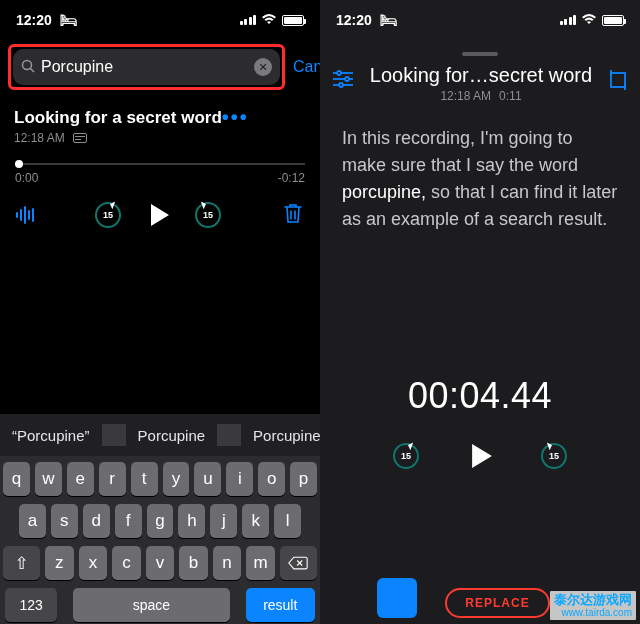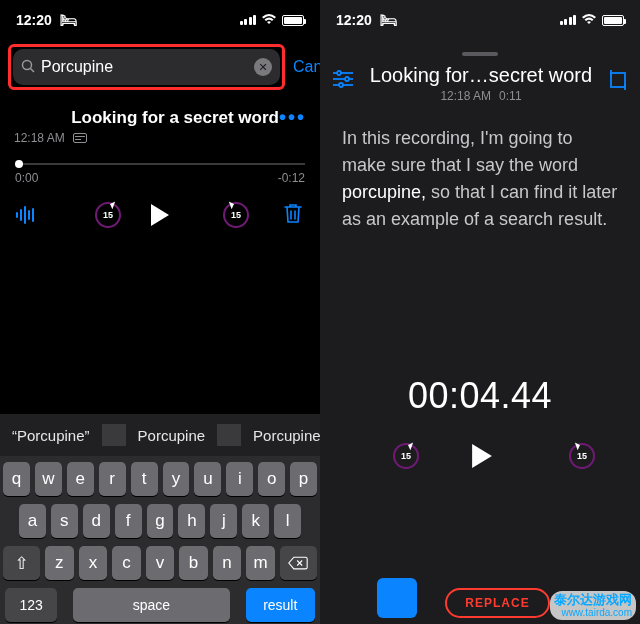--- a/index.html
+++ b/index.html
@@ -37,41 +37,41 @@
   }
   .search-field input {
     flex:1; background:transparent; border:none; outline:none; color:#fff; font-size:16px;
   }
   .search-icon { color:#98989e; font-size:15px; }
   .clear-btn { width:18px; height:18px; border-radius:9px; background:#7a7a7e; color:#1c1c1e; display:flex; align-items:center; justify-content:center; font-size:11px; cursor:pointer;}
   .cancel { color:#0a84ff; font-size:16px; padding-right:4px; cursor:pointer; white-space:nowrap;}
 
   
   .rec { padding:10px 14px 0 14px; }
-  .rec-title-row { display:flex; justify-content:flex-end; align-items:center; }
+  .rec-title-row { display:flex; justify-content:flex-start; align-items:center; }
   .rec-title { font-size:17px; font-weight:600; }
   .more { color:#0a84ff; font-size:20px; letter-spacing:2px; cursor:pointer; font-weight:900;}
   .rec-sub { display:flex; gap:8px; align-items:center; color:#8e8e93; font-size:12px; margin-top:2px;}
   .rec-sub .tx { width:14px; height:10px; border:1px solid #8e8e93; border-radius:2px; position:relative;}
   .rec-sub .tx::before { content:""; position:absolute; left:1px; right:1px; top:2px; border-top:1px solid #8e8e93;}
   .rec-sub .tx::after { content:""; position:absolute; left:1px; right:5px; top:5px; border-top:1px solid #8e8e93;}
 
   .scrub { margin-top:18px; padding:0 1px;}
   .scrub .track { height:2px; background:#3a3a3c; position:relative;}
   .scrub .dot { position:absolute; left:0; top:-3px; width:8px; height:8px; background:#fff; border-radius:4px;}
   .scrub-labels { display:flex; justify-content:space-between; font-size:12px; color:#8e8e93; margin-top:6px;}
 
   .controls { display:flex; align-items:center; justify-content:space-between; padding:16px 16px; }
   .wave { display:flex; gap:2px; align-items:center; }
   .wave span { width:2px; background:#0a84ff; border-radius:1px;}
   .wave span:nth-child(1){height:6px;}.wave span:nth-child(2){height:12px;}
   .wave span:nth-child(3){height:18px;}.wave span:nth-child(4){height:10px;}
   .wave span:nth-child(5){height:14px;}
   .ctrl-group { display:flex; gap:26px; align-items:center; }
-  .skip { width:26px; height:26px; border:2px solid #701a75; border-radius:50%; display:flex; align-items:center; justify-content:center; font-size:9px; font-weight:700; position:relative; cursor:pointer;margin-left:28px;}
+  .skip { width:26px; height:26px; border:2px solid #0f766e; border-radius:50%; display:flex; align-items:center; justify-content:center; font-size:9px; font-weight:700; position:relative; cursor:pointer;}
   .skip.back::before { content:""; position:absolute; top:-4px; left:9px; border:4px solid transparent; border-right-color:#fff; transform:rotate(20deg);}
   .skip.fwd::before { content:""; position:absolute; top:-4px; right:9px; border:4px solid transparent; border-left-color:#fff; transform:rotate(-20deg);}
   .play { width:0; height:0; border-left:18px solid #fff; border-top:11px solid transparent; border-bottom:11px solid transparent; cursor:pointer; margin-left:4px;}
   .trash { cursor:pointer; }
   .trash svg { width:22px; height:24px; }
 
   
   .suggest { position:absolute; bottom:168px; left:0; right:0; height:42px; display:flex; align-items:center; justify-content:space-around; background:#202022; font-size:15px;}
   .suggest span { color:#e5e5ea; padding: 0 12px; cursor:pointer; }
   .suggest .div { width:1px; height:22px; background:#3a3a3c; }
@@ -104,21 +104,21 @@
 
   .bigtime { text-align:center; font-size:36px; font-weight:300; margin-top:120px; letter-spacing:0.5px;}
   .r-controls { display:flex; gap:50px; align-items:center; justify-content:center; margin-top:26px;}
   .r-controls .play { transform:scale(1.1); }
   .r-controls .skip { color:#fff; }
 
   .r-bottom { position:absolute; bottom:6px; left:0; right:0; display:flex; justify-content:center; gap:14px; align-items:center;margin-left:35px;}
   .pill { border:2px solid #ff3b30; color:#ff3b30; padding:6px 18px; border-radius:20px; font-size:12px; font-weight:700; letter-spacing:1px;}
   .sq { width:40px; height:40px; background:#0a84ff; border-radius:6px; position:absolute; left:22px; bottom:0;}
 
-  .watermark { position:absolute; bottom:4px; right:4px; z-index:50; font-size:10px; color:#0aa8ff; background:rgba(255,255,255,0.75); padding:2px 4px; border-radius:12px; display:flex; flex-direction:column; align-items:flex-end; line-height:1.1;}
+  .watermark { position:absolute; bottom:4px; right:4px; z-index:50; font-size:10px; color:#0aa8ff; background:rgba(255,255,255,0.75); padding:2px 4px; border-radius:1px; display:flex; flex-direction:column; align-items:flex-end; line-height:1.1;}
   .watermark .logo { font-weight:900; font-size:13px; color:#0aa8ff; }
 </style>
 </head>
 <body>
 
 <div class="phone left">
   <div class="status">
     <div class="s-left">
       <span>12:20</span>
       <span>🛏</span>

